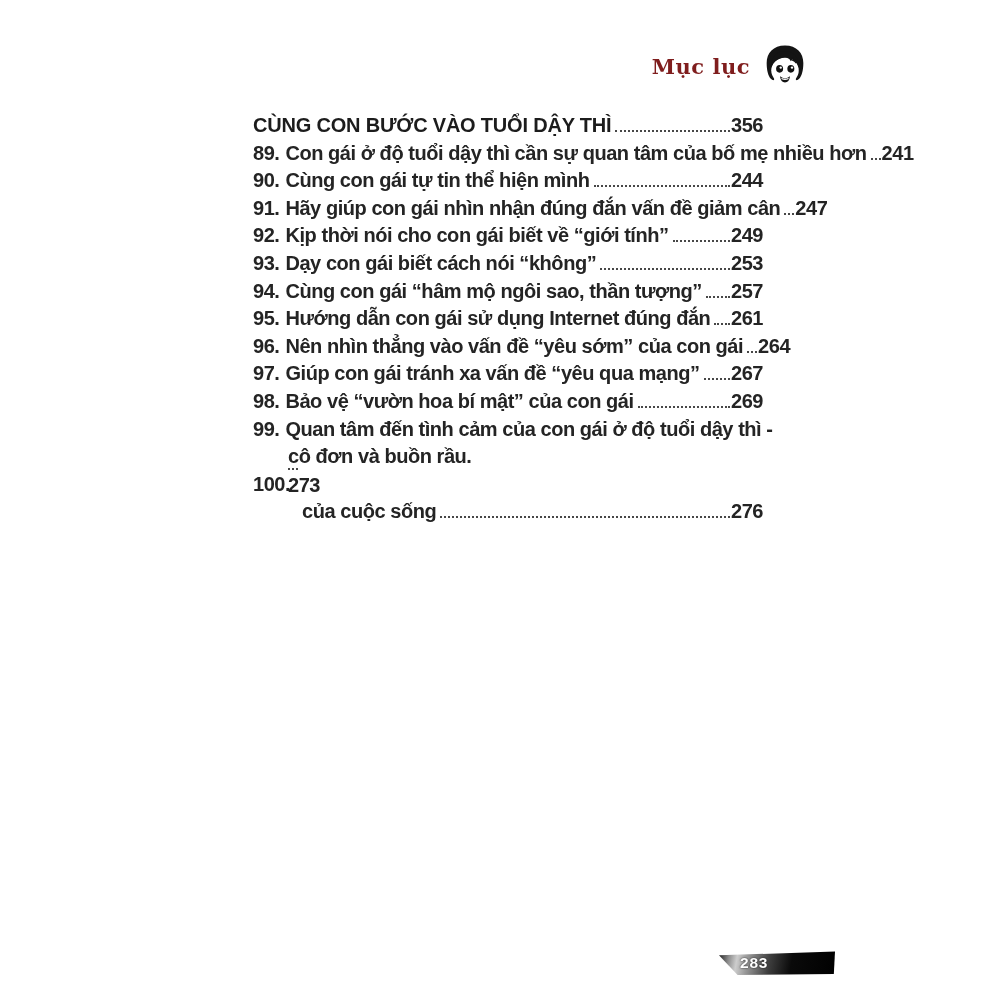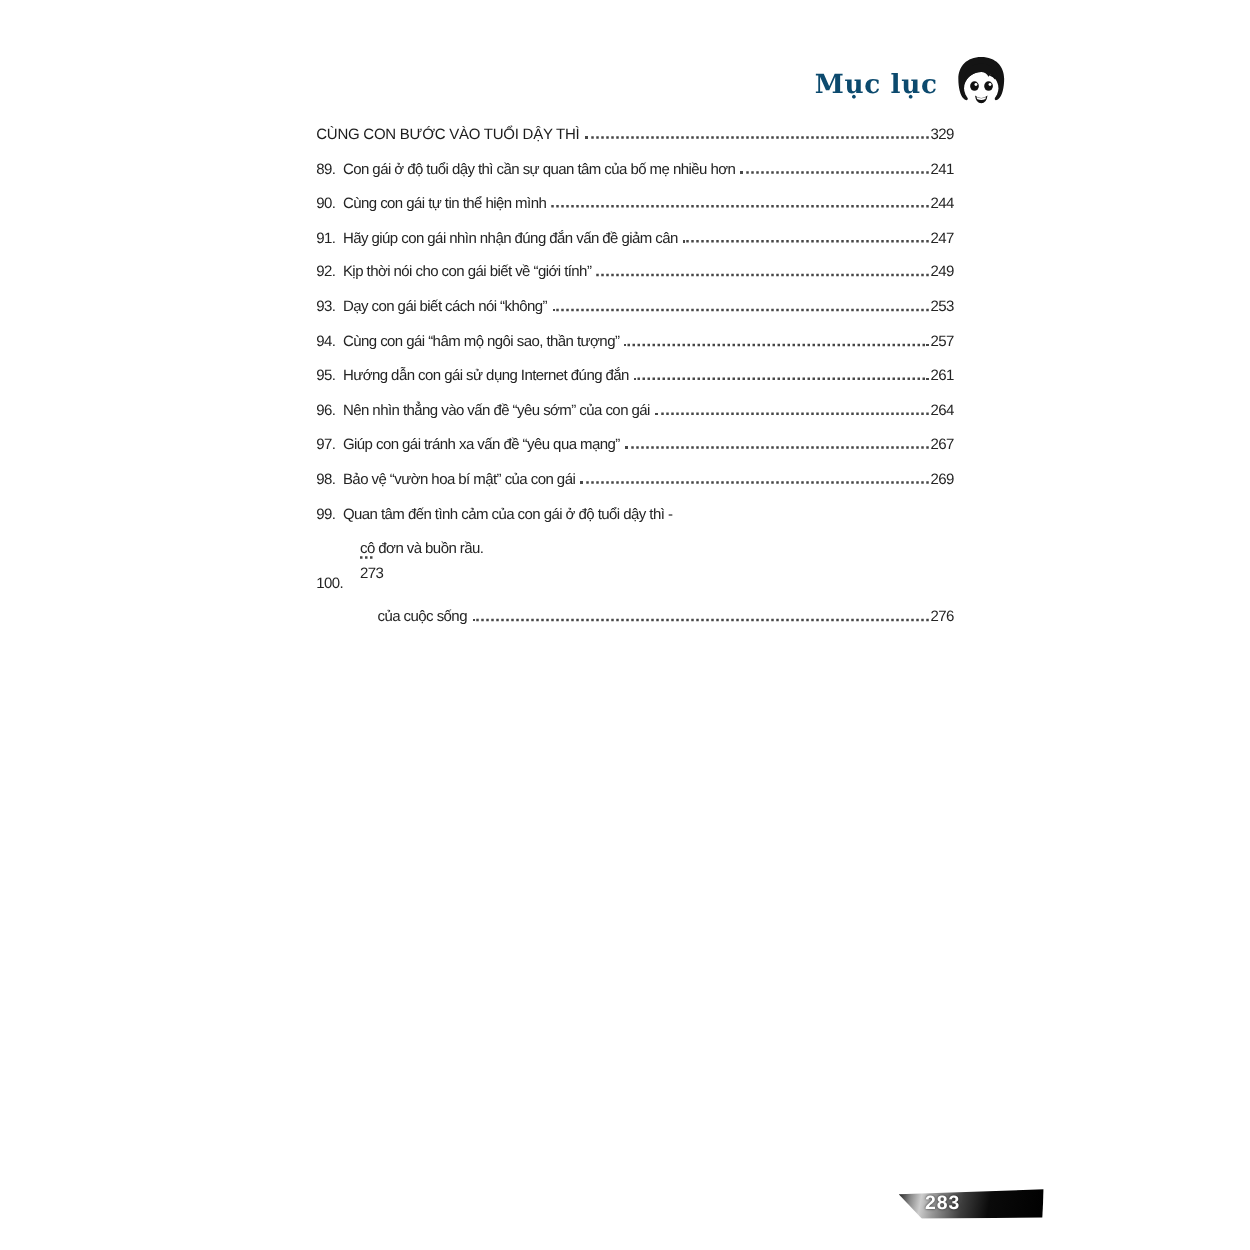--- a/index.html
+++ b/index.html
@@ -16,32 +16,32 @@
   .page-header {
     position: absolute;
     top: 42px; left: 600px; width: 210px;
     display: flex; align-items: center; justify-content: flex-end;
     gap: 10px;
   }
   .header-title {
     font-family: "DejaVu Serif", serif;
     font-weight: 700;
     font-size: 21px;
-    color: #0c4a6e;
+    color: #7f1d1d;
     letter-spacing: 0.5px;
     padding-bottom: 4px;
   }
   .girl-icon { width: 50px; height: 52px; flex: 0 0 auto; }
 
   
   .toc {
     position: absolute;
-    left: 253px; top: 100px; width: 510px;
-    font-size: 12px;
-    font-weight: 400;
+    left: 253px; top: 114px; width: 510px;
+    font-size: 20px;
+    font-weight: 700;
     color: #242424;
     letter-spacing: -0.45px;
   }
   .row {
     display: flex;
     align-items: baseline;
     height: 27.6px;
     white-space: nowrap;
   }
   .num { flex: 0 0 auto; padding-right: 6px; }
@@ -94,21 +94,21 @@
     <path fill="#111111" d="M24 40q6 5 12 0-1 7.5-6 7.5T24 40z"></path>
     <path fill="#ffffff" d="M25.6 41.6q4.4 2.4 8.8 0l-.3 1.9q-4.1 1.7-8.2 0z"></path>
   </svg>
 </div>
 
 <div class="toc">
 
   <div class="row section-row">
     <span class="t">CÙNG CON BƯỚC VÀO TUỔI DẬY THÌ</span>
     <span class="leader"></span>
-    <span class="pg">329</span>
+    <span class="pg">356</span>
   </div>
 
   <div class="row">
     <span class="num">89.</span>
     <span class="t">Con gái ở độ tuổi dậy thì cần sự quan tâm của bố mẹ nhiều hơn</span>
     <span class="leader"></span>
     <span class="pg">241</span>
   </div>
 
   <div class="row">

